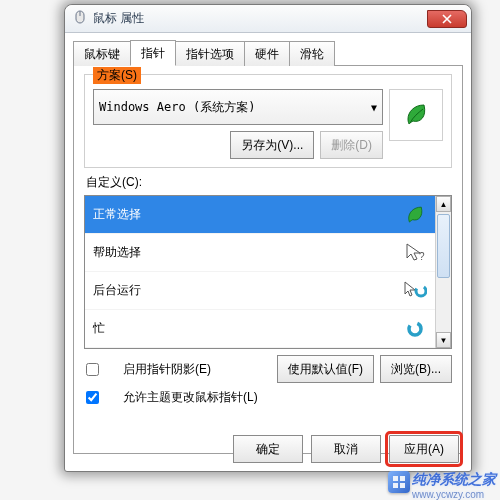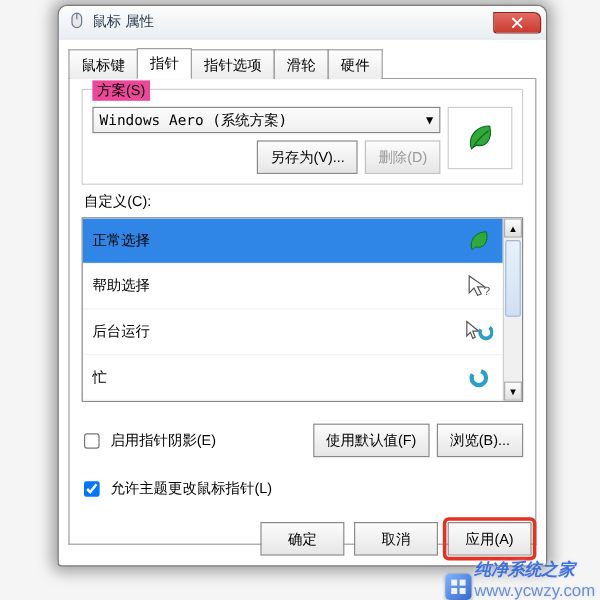--- a/index.html
+++ b/index.html
@@ -10,21 +10,21 @@
     height: 500px;
     background: #f5f5f5;
     font-family: "Microsoft YaHei", SimSun, Tahoma, sans-serif;
     font-size: 12px;
     overflow: hidden;
     position: relative;
   }
 
   .dialog {
     position: absolute;
-    left: 48px;
+    left: 64px;
     top: 4px;
     width: 408px;
     height: 468px;
     background: #fff;
     border: 1px solid #7a7a7a;
     border-radius: 8px 8px 3px 3px;
     box-shadow: 0 0 12px 4px rgba(0,0,0,0.35);
   }
 
   .titlebar {
@@ -85,29 +85,29 @@
   }
 
   .group {
     border:1px solid #cfcfcf;
     padding: 14px 8px 8px 8px;
     margin-bottom:6px;
     position:relative;
   }
   .group .legend {
     position:absolute; top:-8px; left:8px;
-    background:#ec4899; padding:0 4px;
+    background:#f97316; padding:0 4px;
     font-size:12px;
     text-align:center;
   }
   .scheme-row { display:flex; gap:6px; align-items:flex-start; }
   .dropdown {
     flex:1;
     border:1px solid #8a8a8a;
-    height:22px;
+    height:36px;
     display:flex; align-items:center;
     padding:0 5px;
     background:linear-gradient(#fcfcfc,#efefef);
     justify-content:space-between;
     font-family: "SimSun","NSimSun",monospace;
     cursor:pointer;
   }
   .dropdown .arrow { font-size:10px; }
   .preview-box {
     width:54px; height:52px;
@@ -140,52 +140,52 @@
   .list-row {
     height:38px;
     display:flex; align-items:center;
     padding:0 8px;
     border-bottom:1px solid #f3f3f3;
     justify-content:space-between;
     cursor:pointer;
   }
   .list-row.selected {
     background:#2f86e6;
-    color:#000000;
+    color:#ffffff;
   }
   .list-row .name { font-size:12px; }
   .cursor-glyph { width:24px; height:24px; display:flex; align-items:center; justify-content:center; }
   .scrollbar {
     position:absolute; right:0; top:0; bottom:0; width:16px;
     background:#f0f0f0; border-left:1px solid #d0d0d0;
     display:flex; flex-direction:column;
   }
   .sb-btn { height:16px; background:linear-gradient(#fdfdfd,#e0e0e0); border:1px solid #b0b0b0; margin:0; font-size:8px; display:flex;align-items:center;justify-content:center; cursor:pointer;}
   .sb-track { flex:1; position:relative; }
   .sb-thumb { position:absolute; top:2px; left:1px; right:1px; height:64px; background:linear-gradient(#e8f1fb,#cfe0f3); border:1px solid #9bb8d6; border-radius:2px; cursor:pointer;}
 
-  .opt-row { display:flex; align-items:center; margin-top:18px; gap:5px; }
+  .opt-row { display:flex; align-items:center; margin-top:6px; gap:20px; }
   .opt-row input[type=checkbox]{ margin:0 4px 0 2px; }
   .opt-btns-right { margin-left:auto; display:flex; gap:6px;text-align:right; }
 
   .dialog-buttons {
     position:absolute; right:12px; bottom:8px;
     display:flex; gap:8px;
   }
   .dialog-buttons .btn { min-width:70px; justify-content:center;margin-top:10px; }
   .apply-highlight {
     outline:3px solid #e53022;
     outline-offset:1px;
     border-radius:1px;
   }
 
   .watermark {
     position:absolute;
     right:4px; bottom:0px;
-    display:flex; align-items:flex-end; gap:2px;
+    display:flex; align-items:flex-start; gap:2px;
     font-size:14px; font-weight:700; color:#3a6bd8;
     font-style:italic;
     text-shadow:0 0 3px #cfe0ff;
     opacity:0.95;
   }
   .wm-logo {
     width:22px;height:22px; border-radius:4px;
     background:linear-gradient(135deg,#7db2ff,#2a60c8);
     display:flex;align-items:center;justify-content:center;
     box-shadow:0 1px 3px rgba(0,0,0,.3);
@@ -208,22 +208,22 @@
       <svg width="10" height="10" viewBox="0 0 10 10">
           <path d="M1 1l8 8M9 1l-8 8" stroke="#fff" stroke-width="1.6"></path>
         </svg>
     </div>
   </div>
 
   <div class="tabstrip">
     <div class="tab">鼠标键</div>
     <div class="tab active">指针</div>
     <div class="tab">指针选项</div>
+    <div class="tab">硬件</div>
     <div class="tab">滑轮</div>
-    <div class="tab">硬件</div>
   </div>
 
   <div class="tabbody">
 
     <div class="group">
       <span class="legend">方案(S)</span>
       <div class="scheme-row">
         <div style="flex:1">
           <div class="dropdown">
             <span>Windows Aero (系统方案)</span>
@@ -322,15 +322,15 @@
   <div class="wm-logo">
     <svg width="14" height="14" viewBox="0 0 14 14">
         <rect x="1" y="1" width="5" height="5" fill="#fff" opacity=".9"></rect>
         <rect x="8" y="1" width="5" height="5" fill="#fff" opacity=".9"></rect>
         <rect x="1" y="8" width="5" height="5" fill="#fff" opacity=".9"></rect>
         <rect x="8" y="8" width="5" height="5" fill="#fff" opacity=".9"></rect>
       </svg>
   </div>
   <div>
     <div>纯净系统之家</div>
-    <div style="font-size:14px;font-weight:400;font-style:normal;color:#6a88c8">www.ycwzy.com</div>
+    <div style="font-size:10px;font-weight:400;font-style:normal;color:#6a88c8">www.ycwzy.com</div>
   </div>
 </div>
 
 </body></html>

